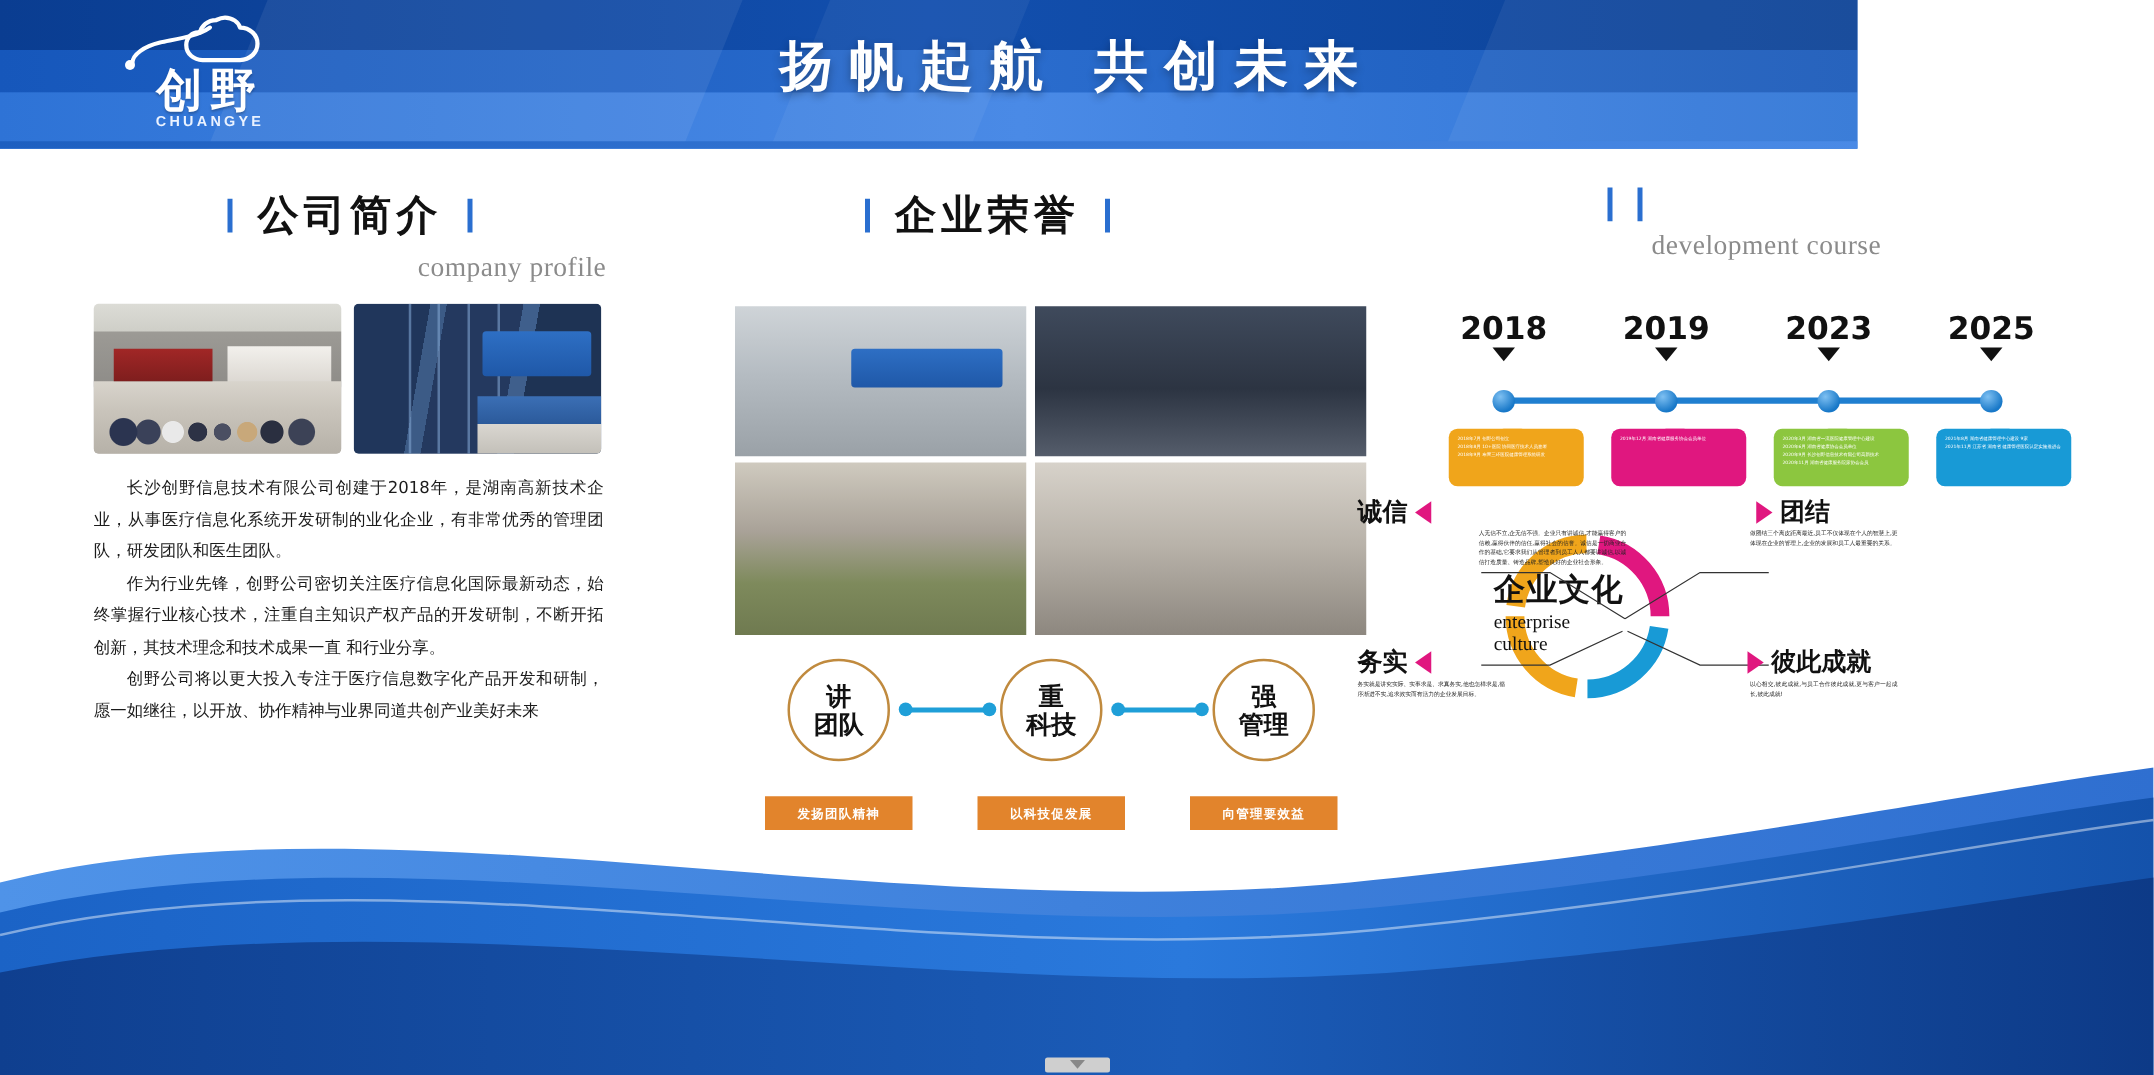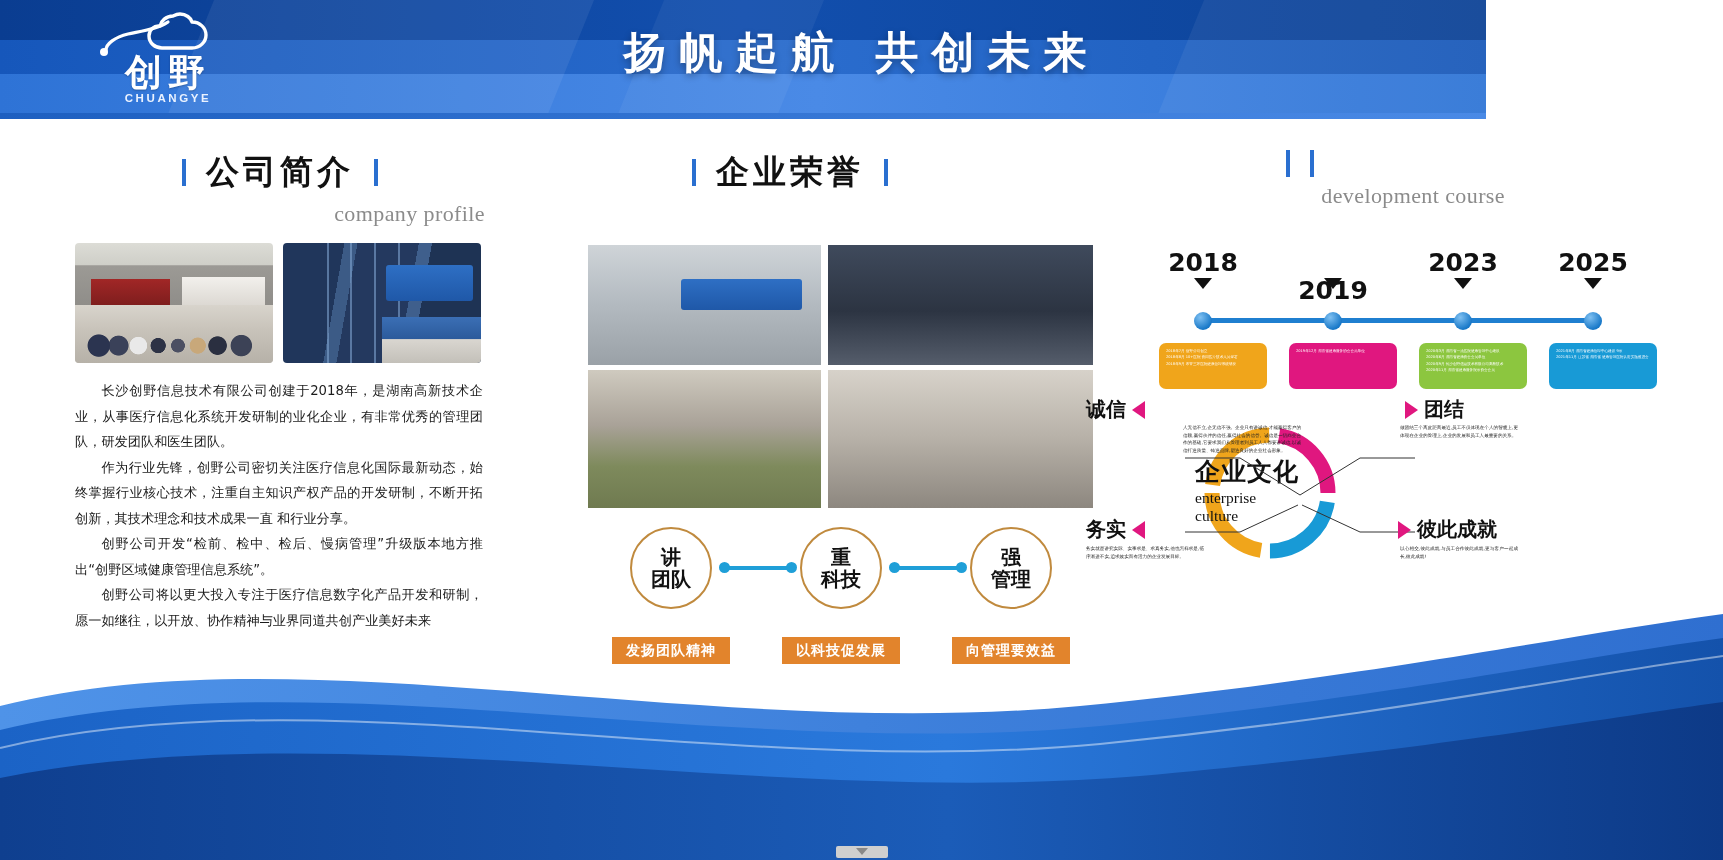--- a/index.html
+++ b/index.html
@@ -110,21 +110,21 @@
     border:2px solid #c08a3e; display:flex; flex-direction:column;
     align-items:center; justify-content:center; background:#fff;
     font-family:"DejaVu Sans","Liberation Sans", sans-serif;
     font-weight:900; font-size:20px; color:#111; line-height:22px;
   }
   .vline { position:absolute; height:4px; background:#1f9fd8; top:525px; }
   .vdot { position:absolute; width:11px; height:11px; border-radius:50%; background:#1f9fd8; top:521px; }
   .vbadge {
     position:absolute; height:27px; background:#e2842c; color:#fff;
     display:flex; align-items:center; justify-content:center;
-    font-size:14px; font-weight:700; letter-spacing:1px;
+    font-size:10px; font-weight:700; letter-spacing:1px;
     font-family:"DejaVu Sans","Liberation Sans", sans-serif;
   }
 
   
   .tl-year { position:absolute; font-family:"DejaVu Sans","Liberation Sans", sans-serif;
     font-size:25px; font-weight:900; color:#111; text-align:center; width:90px; }
   .tl-tri { position:absolute; width:0; height:0; border-left:9px solid transparent;
     border-right:9px solid transparent; border-top:11px solid #111; }
   .tl-rail { position:absolute; left:1092px; top:288px; width:380px; height:5px;
     background:#1f7fd0; }
@@ -203,21 +203,20 @@
       <div class="glassline" style="left:34%"></div>
     <div class="glassline" style="left:46%"></div>
       <div class="glassline" style="left:58%"></div>
     <div class="ph-banner"></div>
     <div class="photo ph-sofa" style="left:50%; top:62%; width:50%; height:38%;"></div>
   </div>
 
   <div class="profile-text">
     <p><span>长沙创野信息技术有限公司创建于2018年，是湖南高新技术企业，从事医疗信息化系统开发研制的业化企业，有非常优秀的管理团队，研发团队和医生团队。</span></p>
     <p><span>作为行业先锋，创野公司密切关注医疗信息化国际最新动态，始终掌握行业核心技术，注重自主知识产权产品的开发研制，不断开拓创新，其技术理念和技术成果一直 和行业分享。</span></p>
-    <p><span>创野公司开发“检前、检中、检后、慢病管理”升级版本地方推出“创野区域健康管理信息系统”。</span></p>
     <p><span>创野公司将以更大投入专注于医疗信息数字化产品开发和研制，愿一如继往，以开放、协作精神与业界同道共创产业美好未来</span></p>
   </div>
 
   <div class="sec-head" style="left:585px; top:150px; width:410px;">
     <div class="sec-cn">
       <span class="sec-bar"></span>
       <span>企业荣誉</span>
       <span class="sec-bar"></span>
     </div>
   </div>
@@ -255,21 +254,21 @@
 
   <div class="sec-head" style="left:1095px; top:150px; width:410px;">
     <div class="sec-cn">
       <span class="sec-bar"></span>
       <span class="sec-bar"></span>
     </div>
     <div class="sec-en">development course</div>
   </div>
 
   <div class="tl-year" style="left:1158px; top:248px;">2018</div>
-  <div class="tl-year" style="left:1288px; top:248px;margin-top:28px;">2019</div>
+  <div class="tl-year" style="left:1288px; top:248px;">2019</div>
   <div class="tl-year" style="left:1418px; top:248px;">2023</div>
   <div class="tl-year" style="left:1548px; top:248px;">2025</div>
 
   <div class="tl-tri" style="left:1194px; top:278px;"></div>
   <div class="tl-tri" style="left:1324px; top:278px;"></div>
   <div class="tl-tri" style="left:1454px; top:278px;"></div>
   <div class="tl-tri" style="left:1584px; top:278px;"></div>
 
   <div class="tl-rail" style="left:1203px; top:318px; width:390px; height:5px;"></div>
   <div class="tl-node" style="left:1194px; top:312px;"></div>

